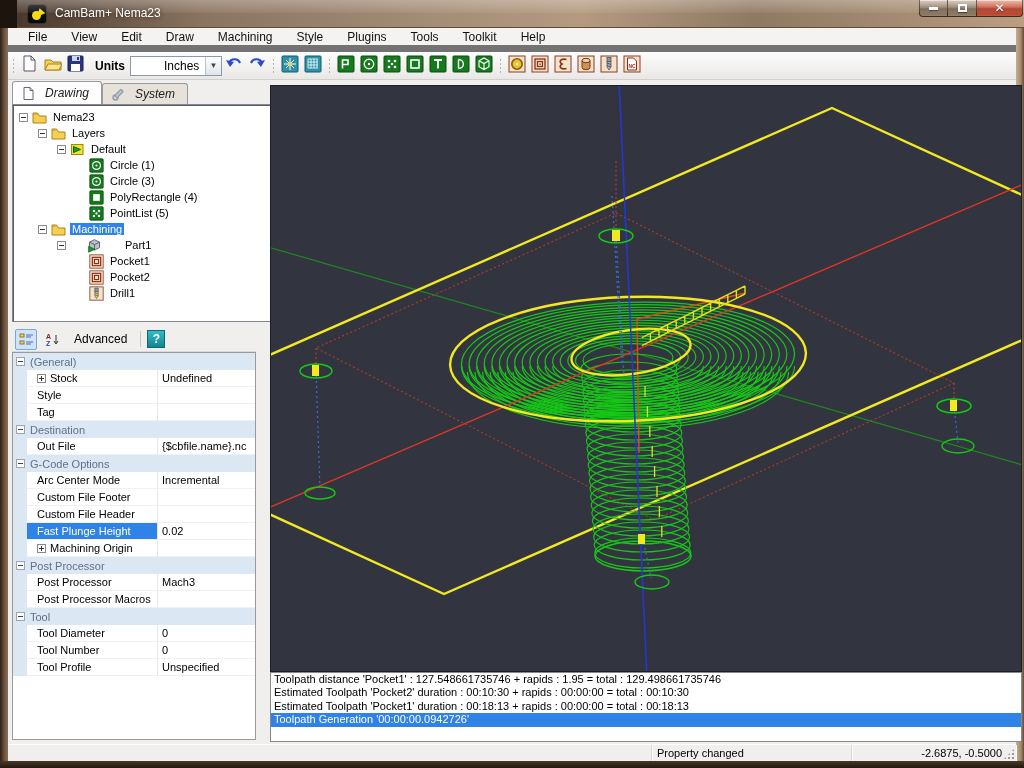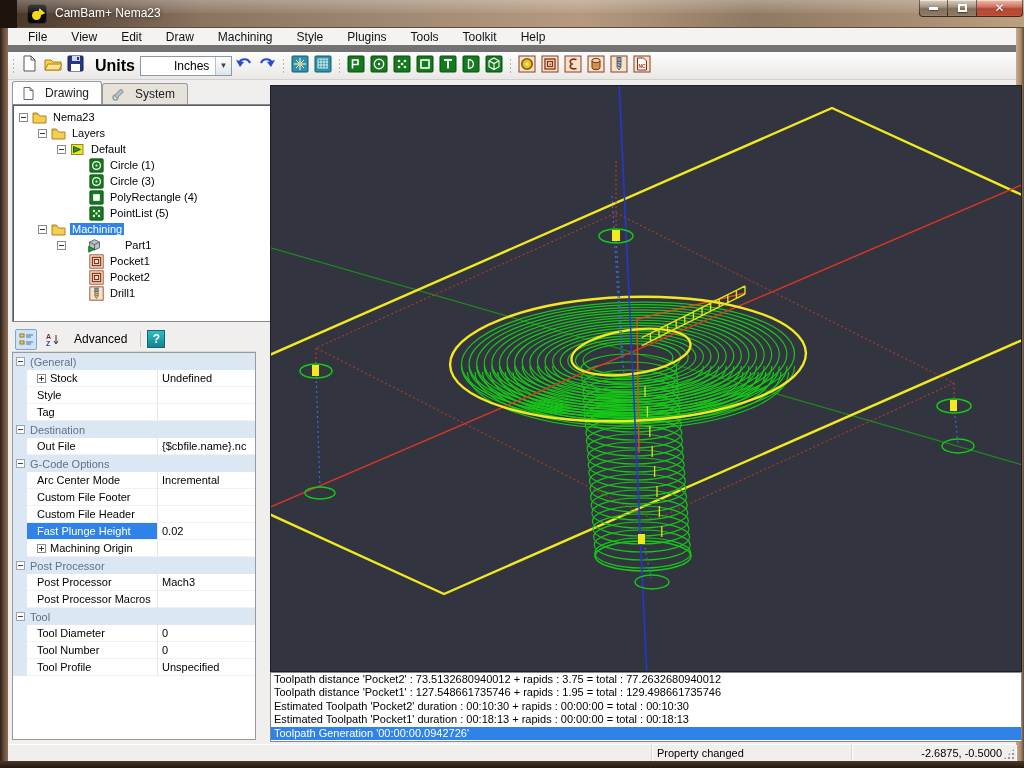--- a/index.html
+++ b/index.html
@@ -45,31 +45,31 @@
   .menu-item{font-size:12px;color:#111;padding:3px 10px;margin:0 2px;}
 
   
   .toolbar{position:absolute;left:0;top:24px;width:1008px;height:28px;
     background:linear-gradient(#fdfdfd,#e9e8e6);border-bottom:1px solid #d2d0cc;
     display:flex;align-items:center;padding-left:4px;}
   .tgroup{display:flex;align-items:center;height:26px;padding:0 4px 0 6px;position:relative;}
   .tgroup:before{content:"";position:absolute;left:0;top:5px;bottom:5px;width:3px;
     background-image:radial-gradient(circle,#b8b6b2 35%,transparent 40%);background-size:3px 4px;}
   .tbtn{width:23px;height:23px;display:flex;align-items:center;justify-content:center;border-radius:2px;}
-  .units-label{font-size:16px;font-weight:bold;margin:0 5px 0 8px;}
+  .units-label{font-size:12px;font-weight:bold;margin:0 5px 0 8px;}
   .combo{width:92px;height:20px;background:#fff;border:1px solid #8a99a8;display:flex;align-items:center;font-size:12px;padding-left:28px;}
   .combo .val{flex:1;padding-left:5px;}
   .combo .drop{width:16px;height:18px;background:linear-gradient(#fefefe,#dfe5ec);border-left:1px solid #b5c2ce;
     display:flex;align-items:center;justify-content:center;font-size:8px;color:#444;}
 
   
   .leftpanel{position:absolute;left:0;top:52px;width:252px;height:664px;background:#f0efee;}
   .tabstrip{position:absolute;left:4px;top:2px;height:22px;display:flex;align-items:flex-end;}
   .tab{display:flex;align-items:center;gap:5px;font-size:12px;padding:3px 12px 3px 8px;
-    border:1px solid #9a9a9a;border-bottom:none;border-radius:3px 3px 0 0;background:#e6e2da;color:#222;height:21px;}
+    border:1px solid #9a9a9a;border-bottom:none;border-radius:3px 3px 0 0;background:#e6e2da;color:#222;height:21px;font-style:italic;}
   .tab.active{background:#fdfdfd;height:23px;position:relative;z-index:2;}
   .treebox{position:absolute;left:4px;top:24px;width:280px;height:218px;background:#fff;
     border:1px solid #828790;box-shadow:inset 1px 1px 0 #5a5e66;overflow:hidden;padding-top:4px;}
   .trow{height:16px;display:flex;align-items:center;font-size:11px;white-space:nowrap;}
   .texp{width:9px;height:9px;border:1px solid #8a8a8a;background:#fff;position:relative;flex:none;margin-right:4px;}
   .texp:after{content:"";position:absolute;left:1px;top:3px;width:5px;height:1px;background:#333;}
   .ticon{width:15px;height:15px;flex:none;margin-right:4px;}
   .tlabel{padding:0 2px;}
   .tlabel.selected{background:#2f83e8;color:#fff;}
 
@@ -682,21 +682,20 @@
         <g fill="none" stroke="#16c816" stroke-width="1.4">
           <ellipse cx="49" cy="407" rx="15" ry="6"></ellipse>
             <ellipse cx="687" cy="360" rx="16" ry="7"></ellipse>
             <ellipse cx="381" cy="496" rx="17" ry="7"></ellipse>
         </g>
         <rect x="367" y="448" width="7" height="10" fill="#f2e920"></rect>
       </svg>
     </div>
 
     <div class="logbox" id="logbox">
-        <div class="logline">Toolpath distance 'Pocket2' : 73.5132680940012 + rapids : 3.75 = total : 77.2632680940012</div>
         <div class="logline">Toolpath distance 'Pocket1' : 127.548661735746 + rapids : 1.95 = total : 129.498661735746</div>
         <div class="logline">Estimated Toolpath 'Pocket2' duration : 00:10:30 + rapids : 00:00:00 = total : 00:10:30</div>
         <div class="logline">Estimated Toolpath 'Pocket1' duration : 00:18:13 + rapids : 00:00:00 = total : 00:18:13</div>
         <div class="logline selected">Toolpath Generation '00:00:00.0942726'</div>
       </div>
 
     <div class="statusbar">
       <div class="spanel p1"></div>
       <div class="spanel p2">Property changed</div>
       <div class="spanel p3">-2.6875, -0.5000</div>

